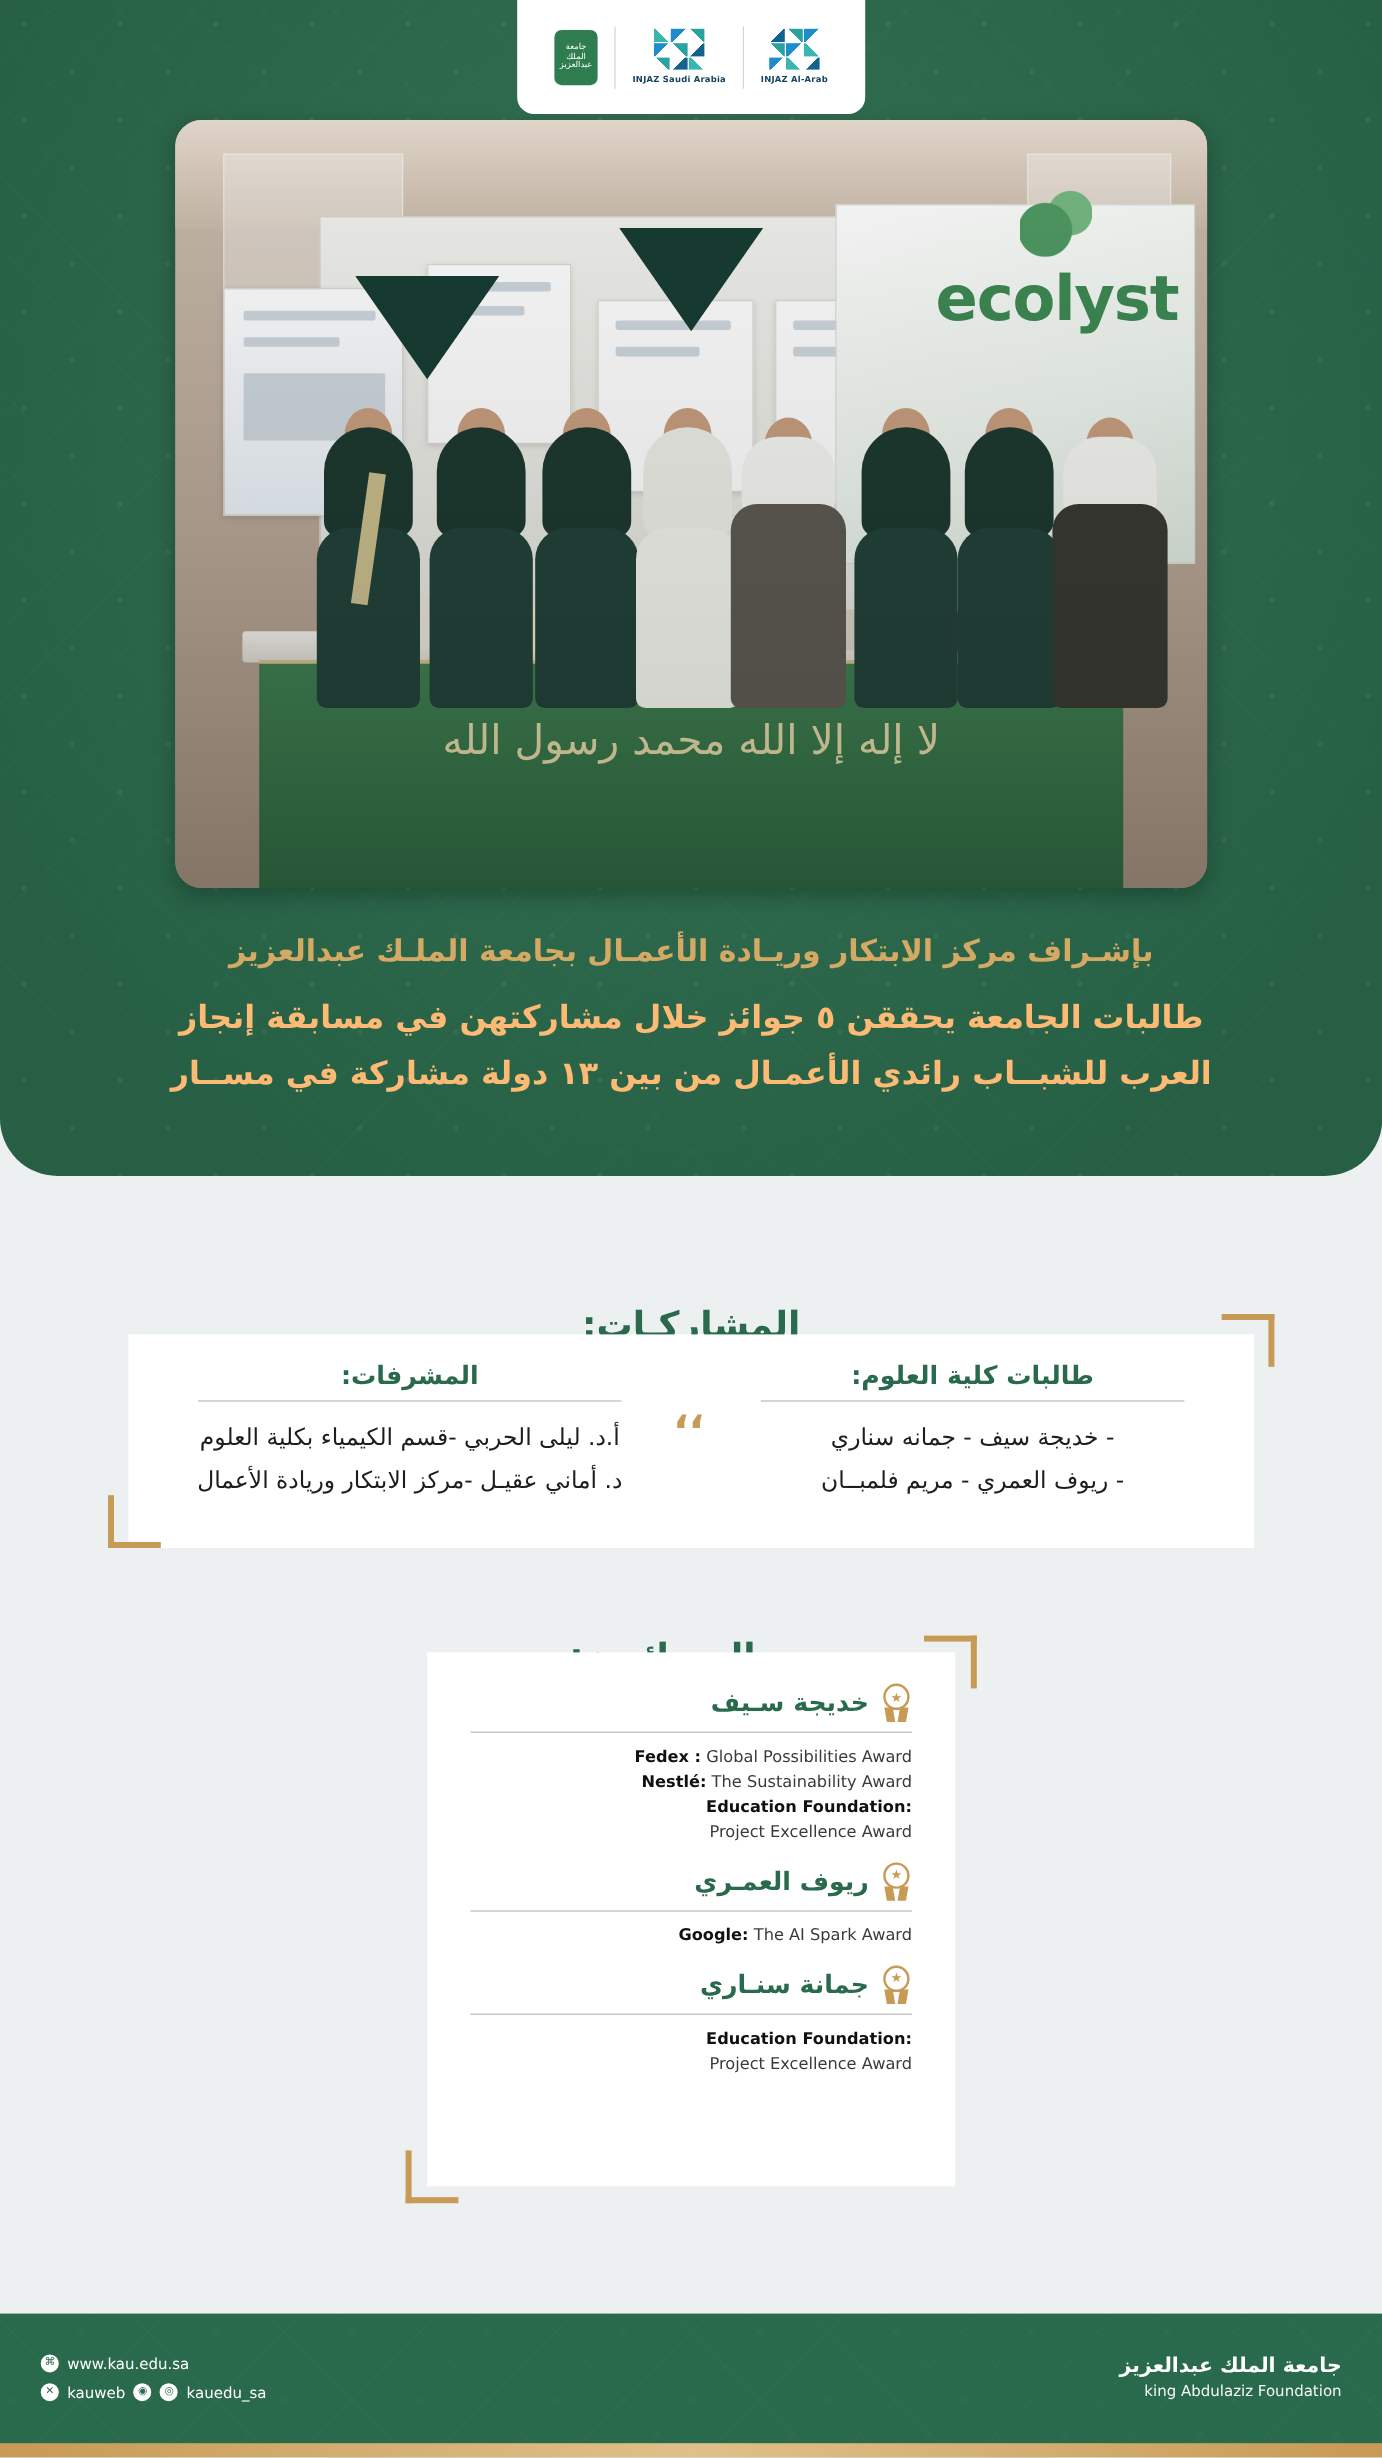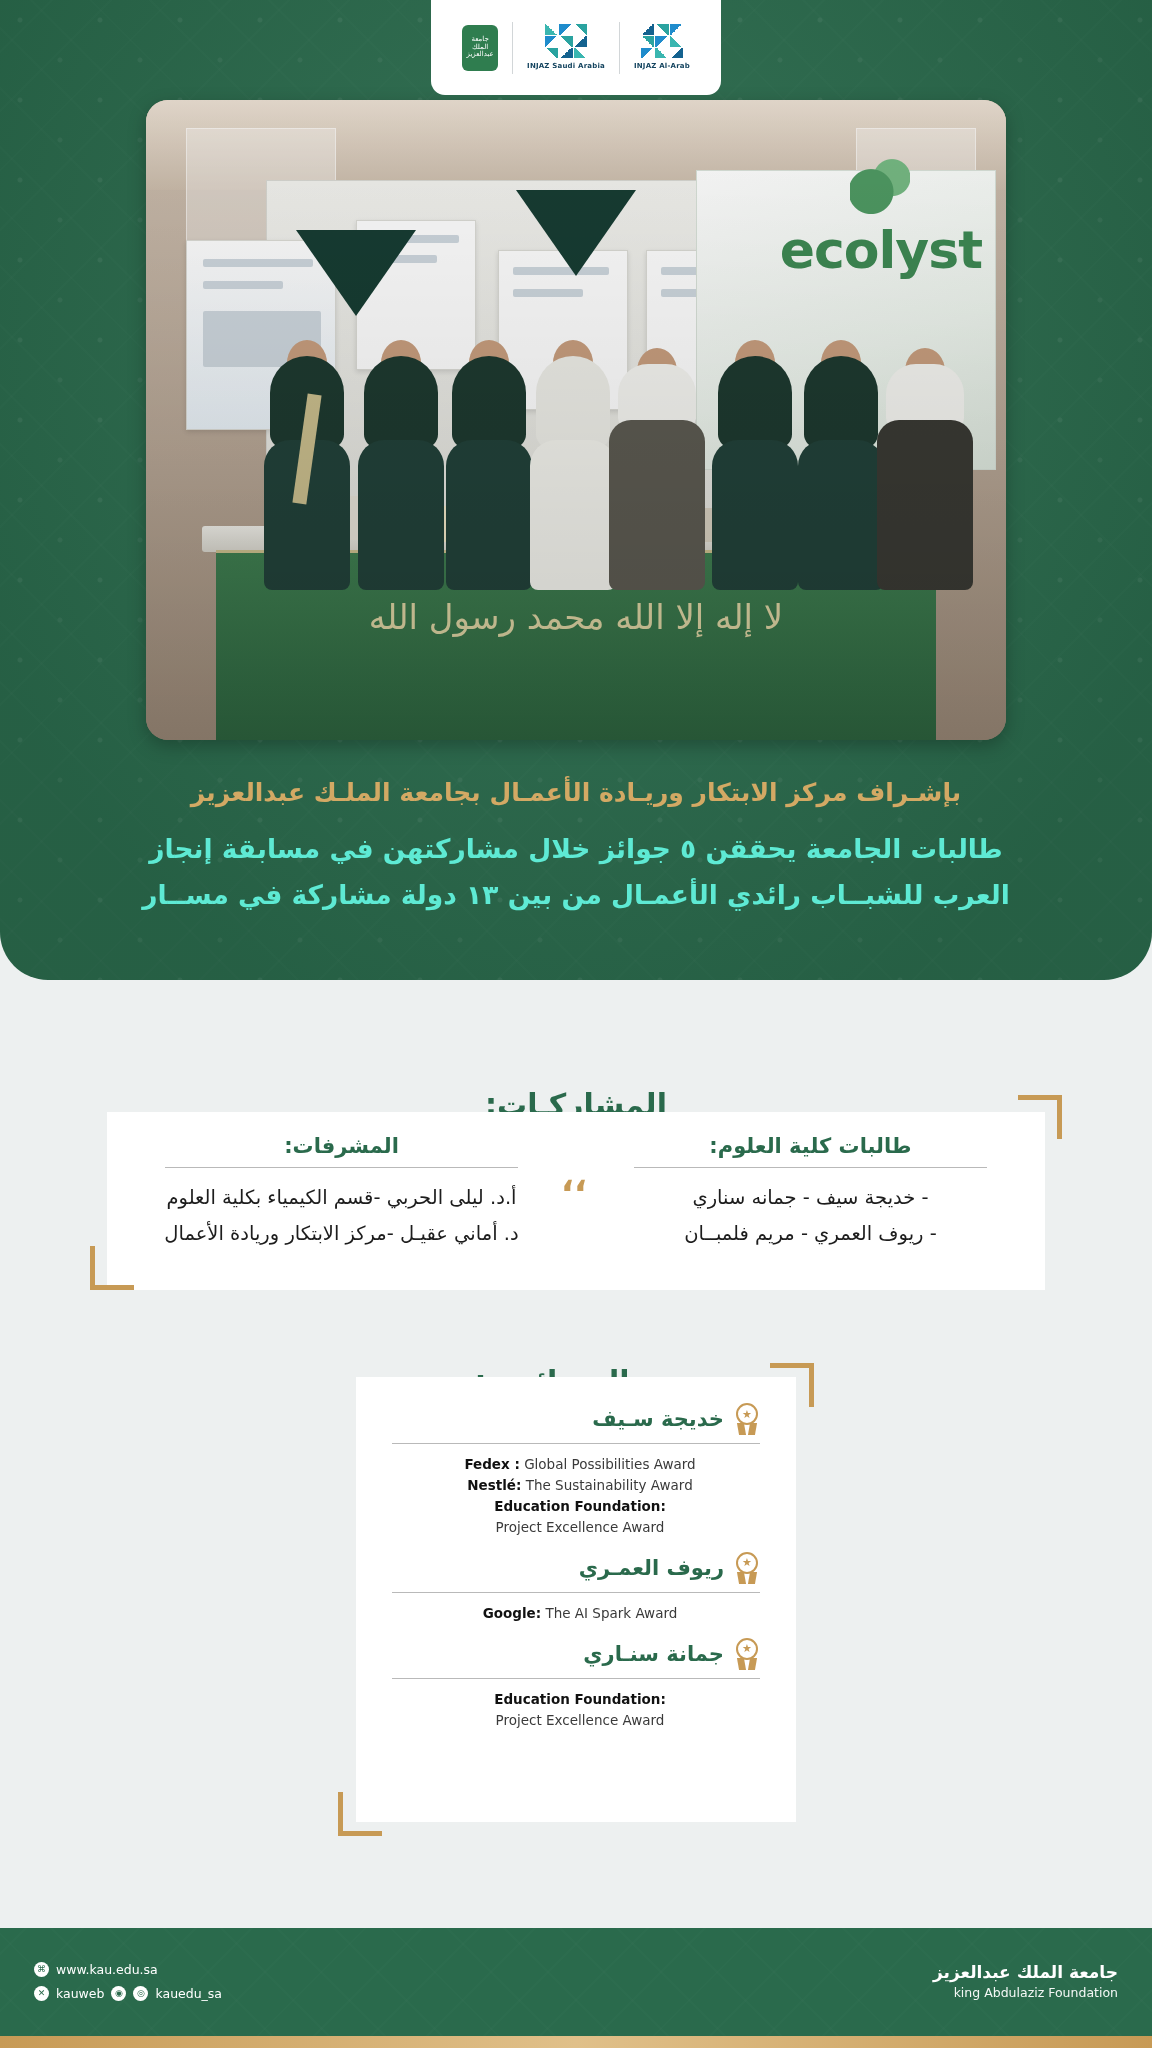--- a/index.html
+++ b/index.html
@@ -204,21 +204,21 @@
   }
   .kicker {
     color: #d3a964;
     font-size: 25px;
     font-weight: bold;
     letter-spacing: .5px;
     margin-bottom: 16px;
     line-height: 1.4;
   }
   .headline {
-    color: #5eead4;
+    color: #fdba74;
     font-size: 26.5px;
     font-weight: bold;
     line-height: 1.72;
     letter-spacing: .2px;
   }
 
   
   .section-title {
     text-align: center;
     color: #2a6a4c;
@@ -315,21 +315,21 @@
   }
   .rosette .rb { position: absolute; bottom: 0; width: 7px; height: 12px; background: #c79a55; }
   .rosette .rb.l { left: 4px; transform: skewX(10deg); }
   .rosette .rb.r { right: 4px; transform: skewX(-10deg); }
   .award-name {
     color: #2a6a4c;
     font-size: 21px;
     font-weight: bold;
   }
   .award-rule { height: 1px; background: #b9b9b9; margin-bottom: 10px; }
-  .award-items { direction: ltr; text-align: center; padding-left: 8px; }
+  .award-items { direction: ltr; text-align: right; padding-left: 8px; }
   .award-item {
     font-size: 13.5px;
     line-height: 1.55;
     color: #3a3a3a;
   }
   .award-item b { color: #111; }
 
   
   .footer {
     position: absolute;

